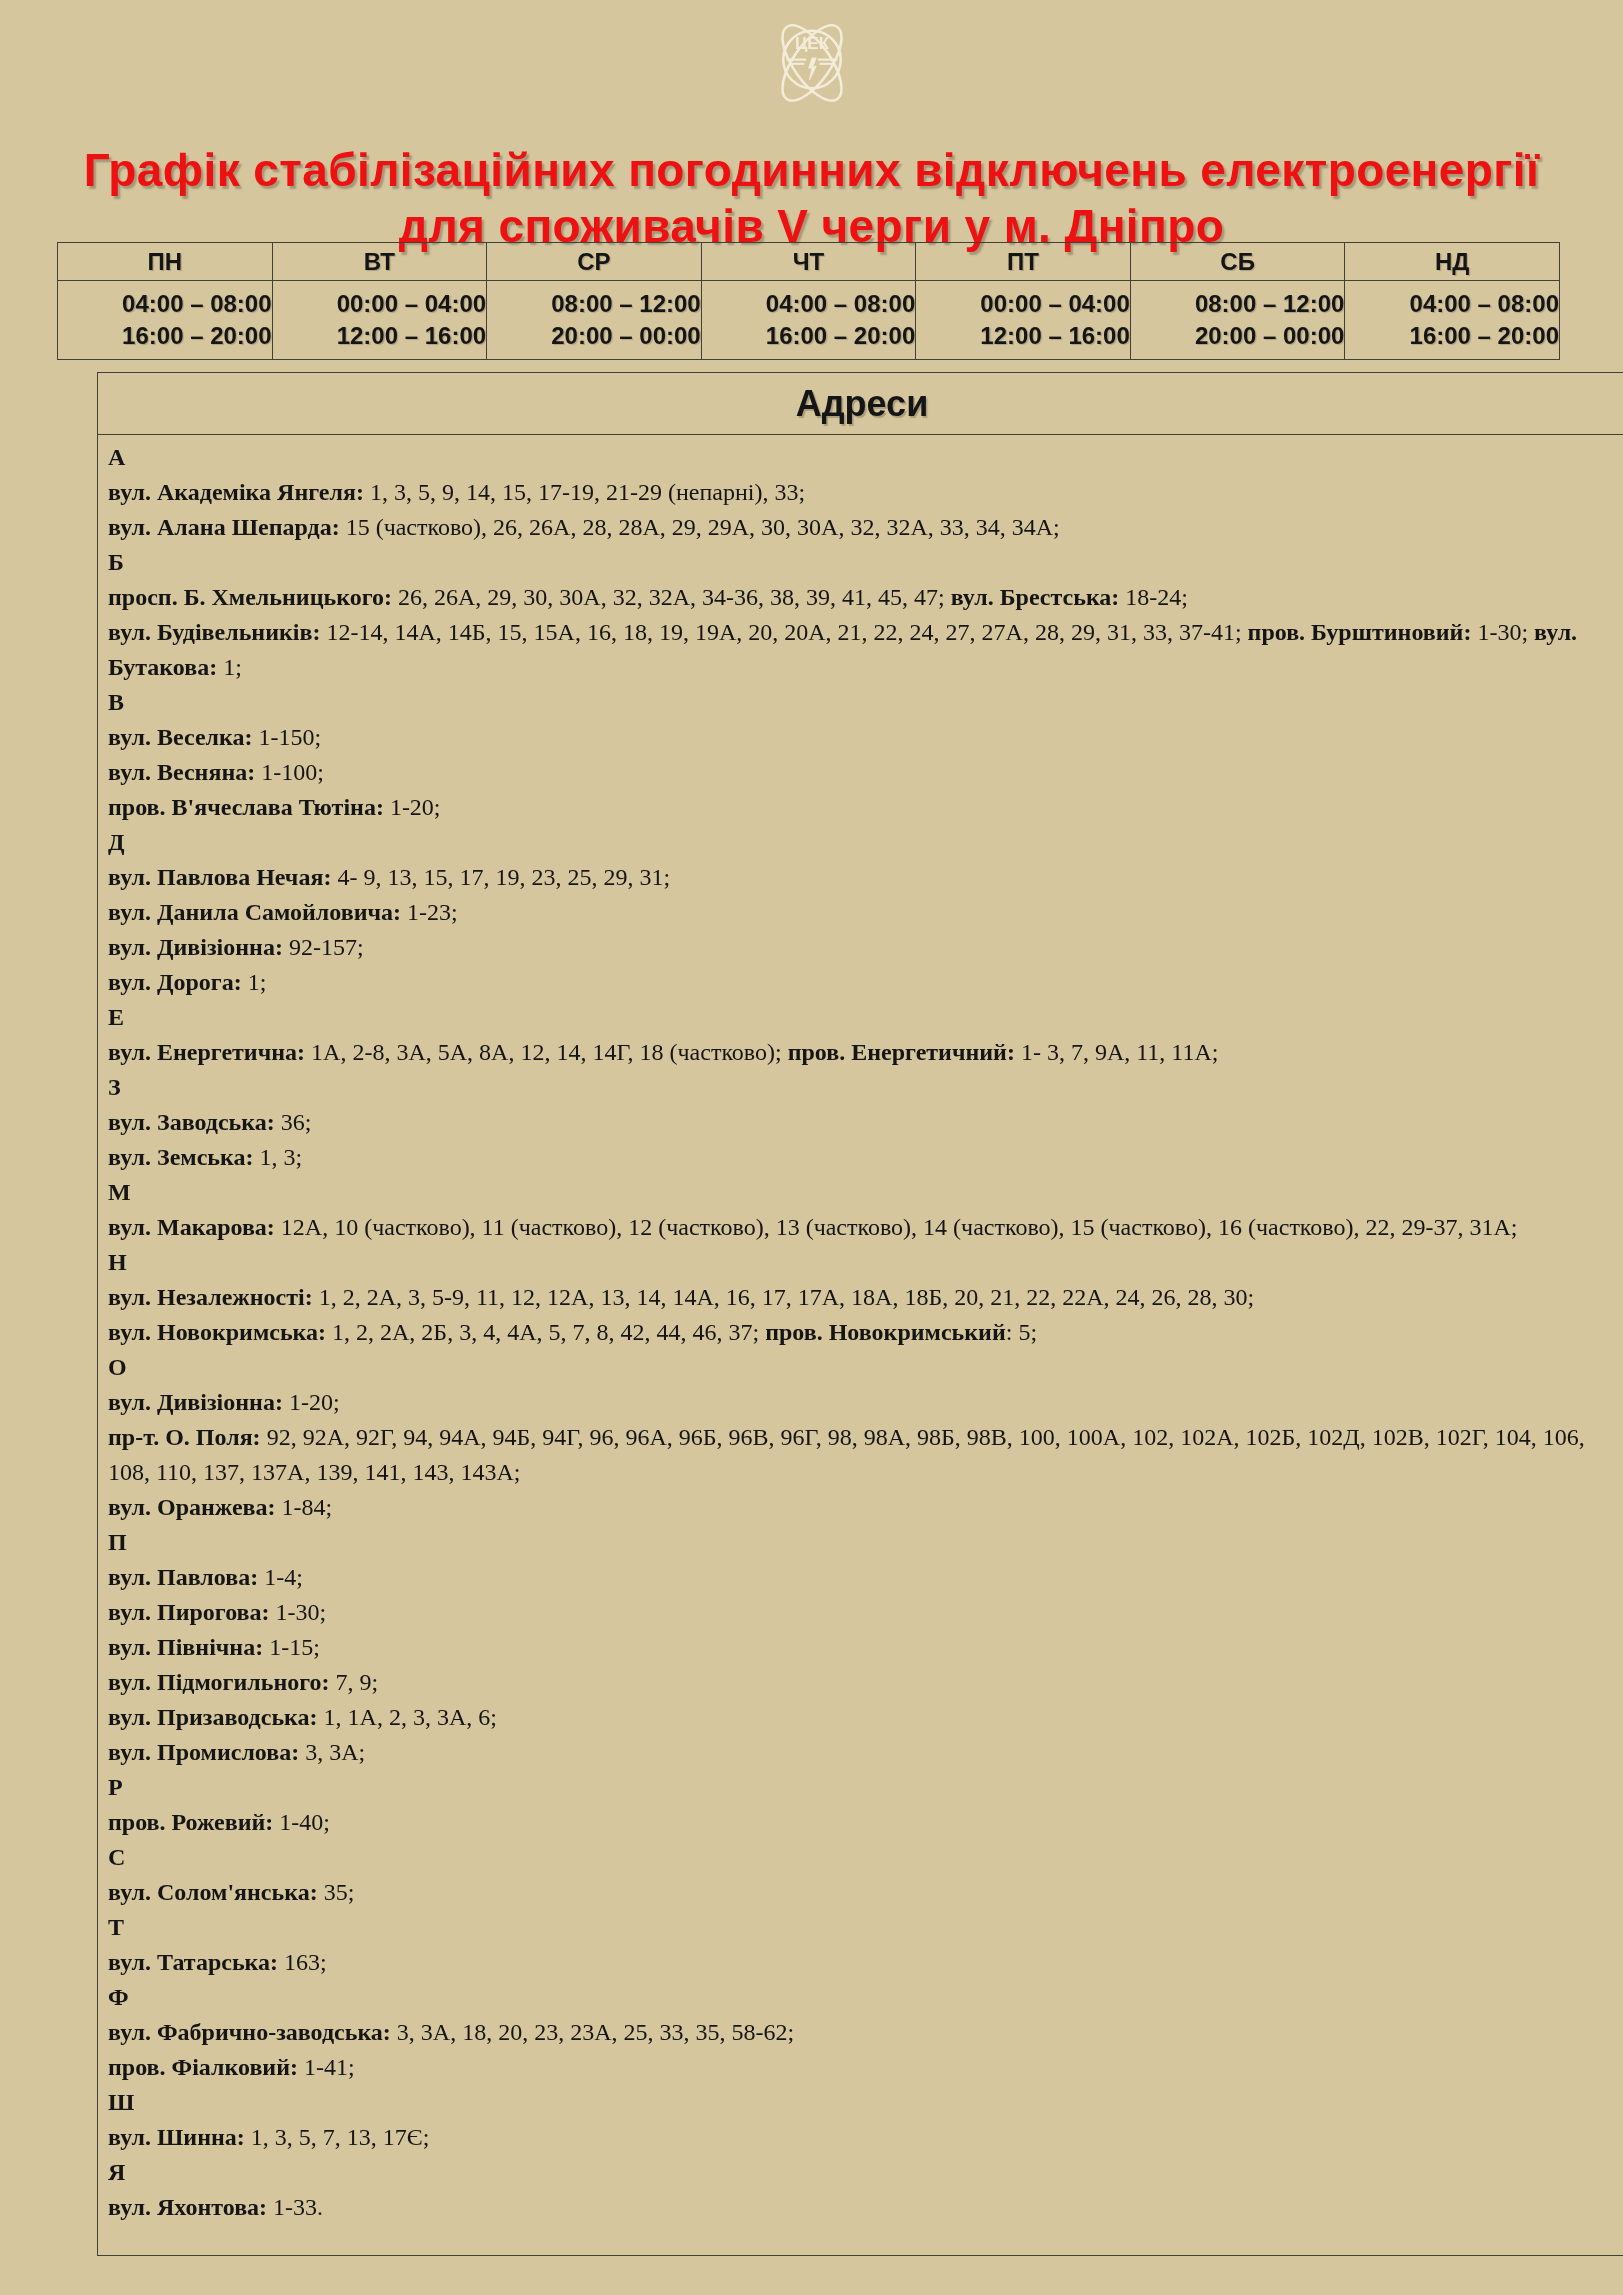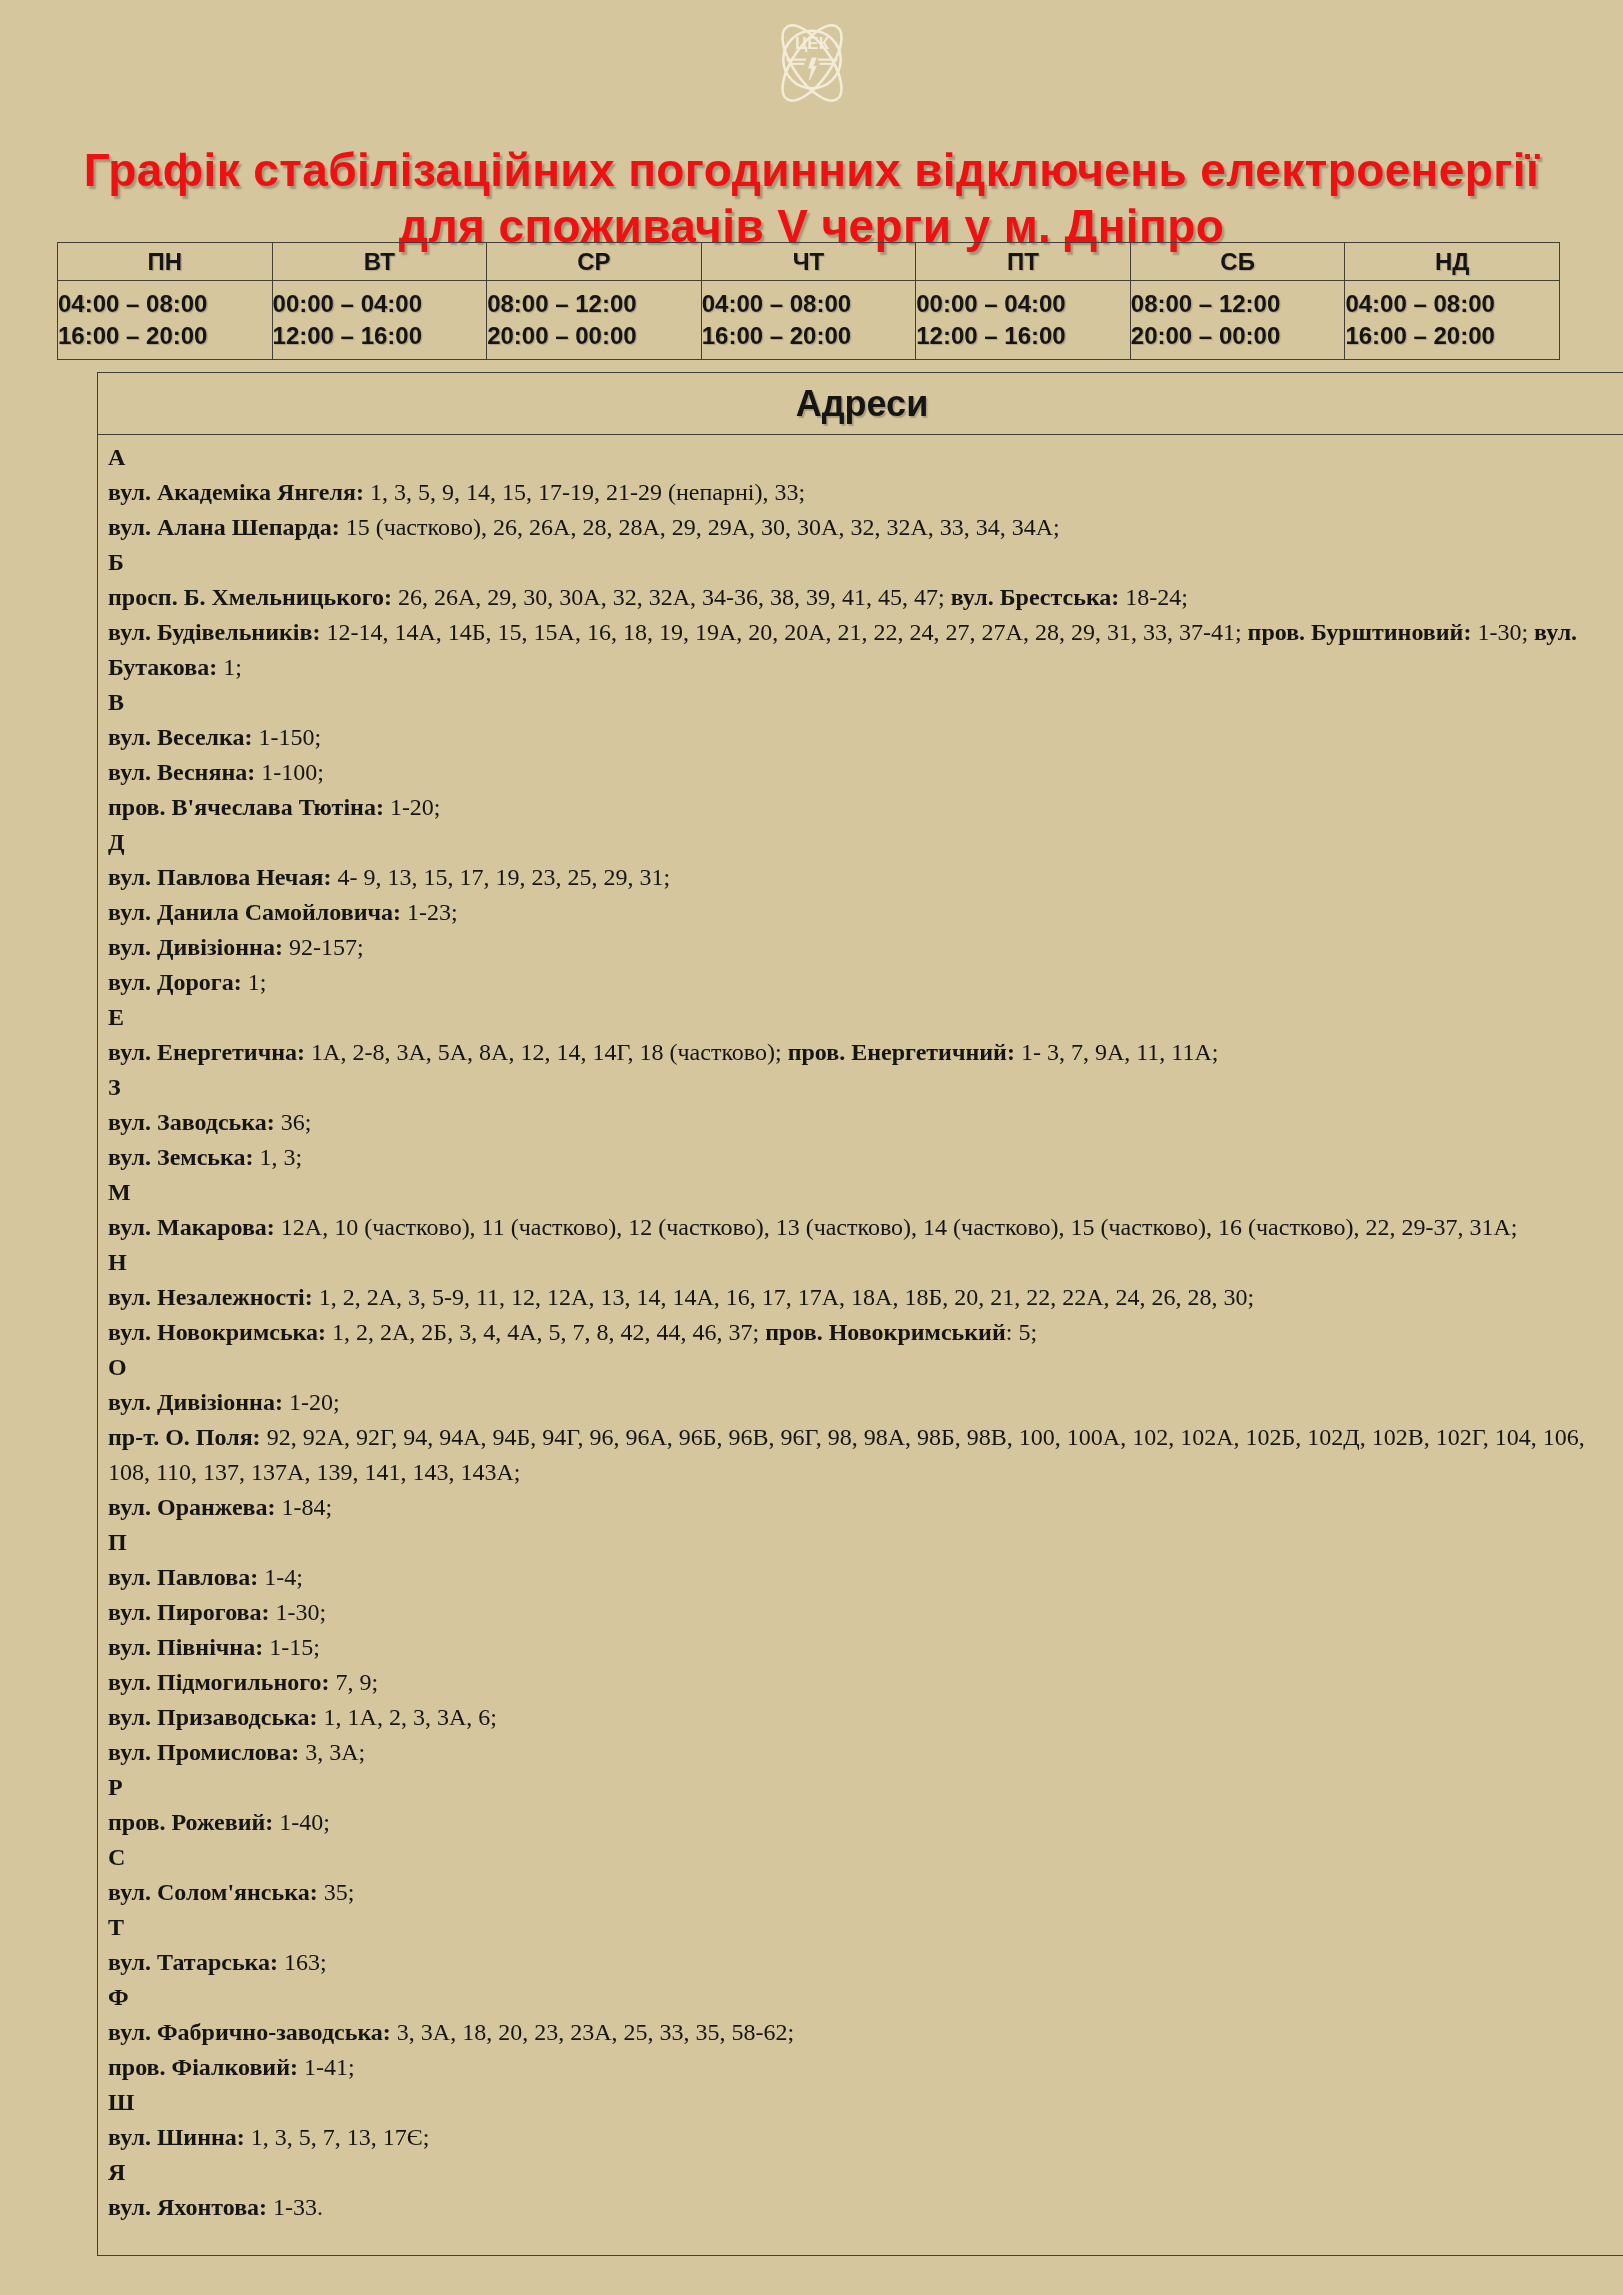--- a/index.html
+++ b/index.html
@@ -47,21 +47,21 @@
     font-weight:bold;
     text-shadow:1.3px 1.3px 0.8px rgba(105,98,78,.35);
   }
   .schedule th{
     border:1.7px solid var(--color-border);
     height:37px;font-size:24px;text-align:center;vertical-align:middle;
     padding:0;
   }
   .schedule td{
     border:1.7px solid var(--color-border);
-    height:71px;font-size:24px;text-align:left;vertical-align:middle;
+    height:71px;font-size:24px;text-align:right;vertical-align:middle;
     padding:3.4px 0;
   }
   .schedule td div{line-height:32px;}
   
   .addr-box{
     position:absolute;top:372px;left:52px;width:1530px;height:1884px;
     border:1.7px solid var(--color-border);
     box-sizing:border-box;
     background:var(--color-page-bg);
     margin-left:45px;

